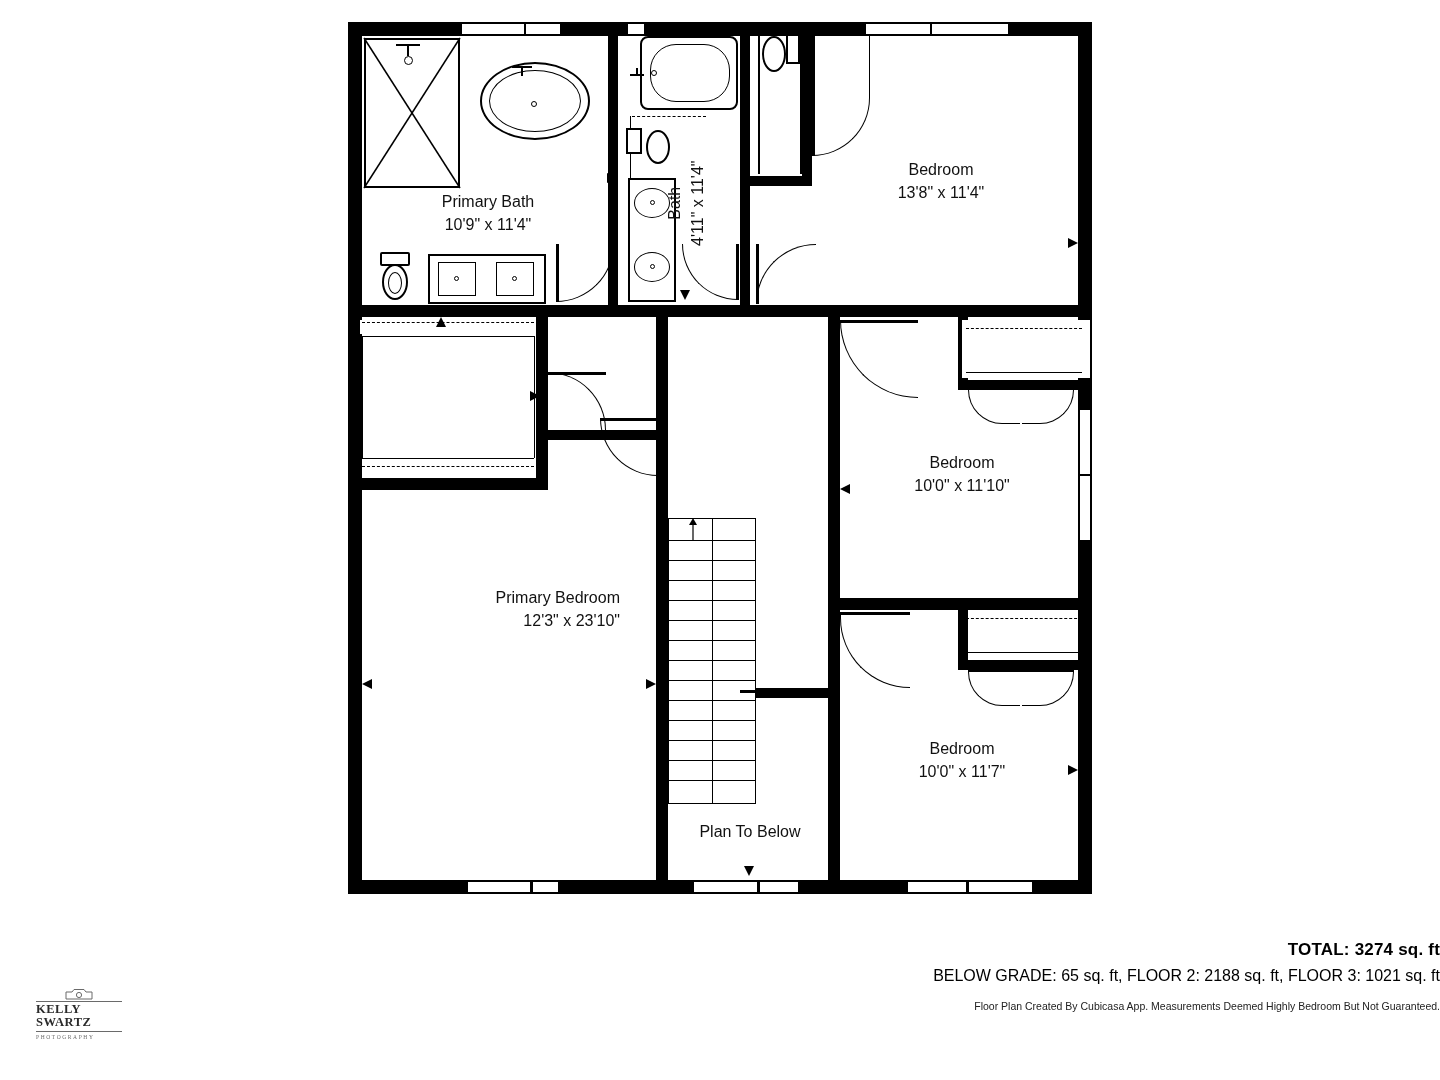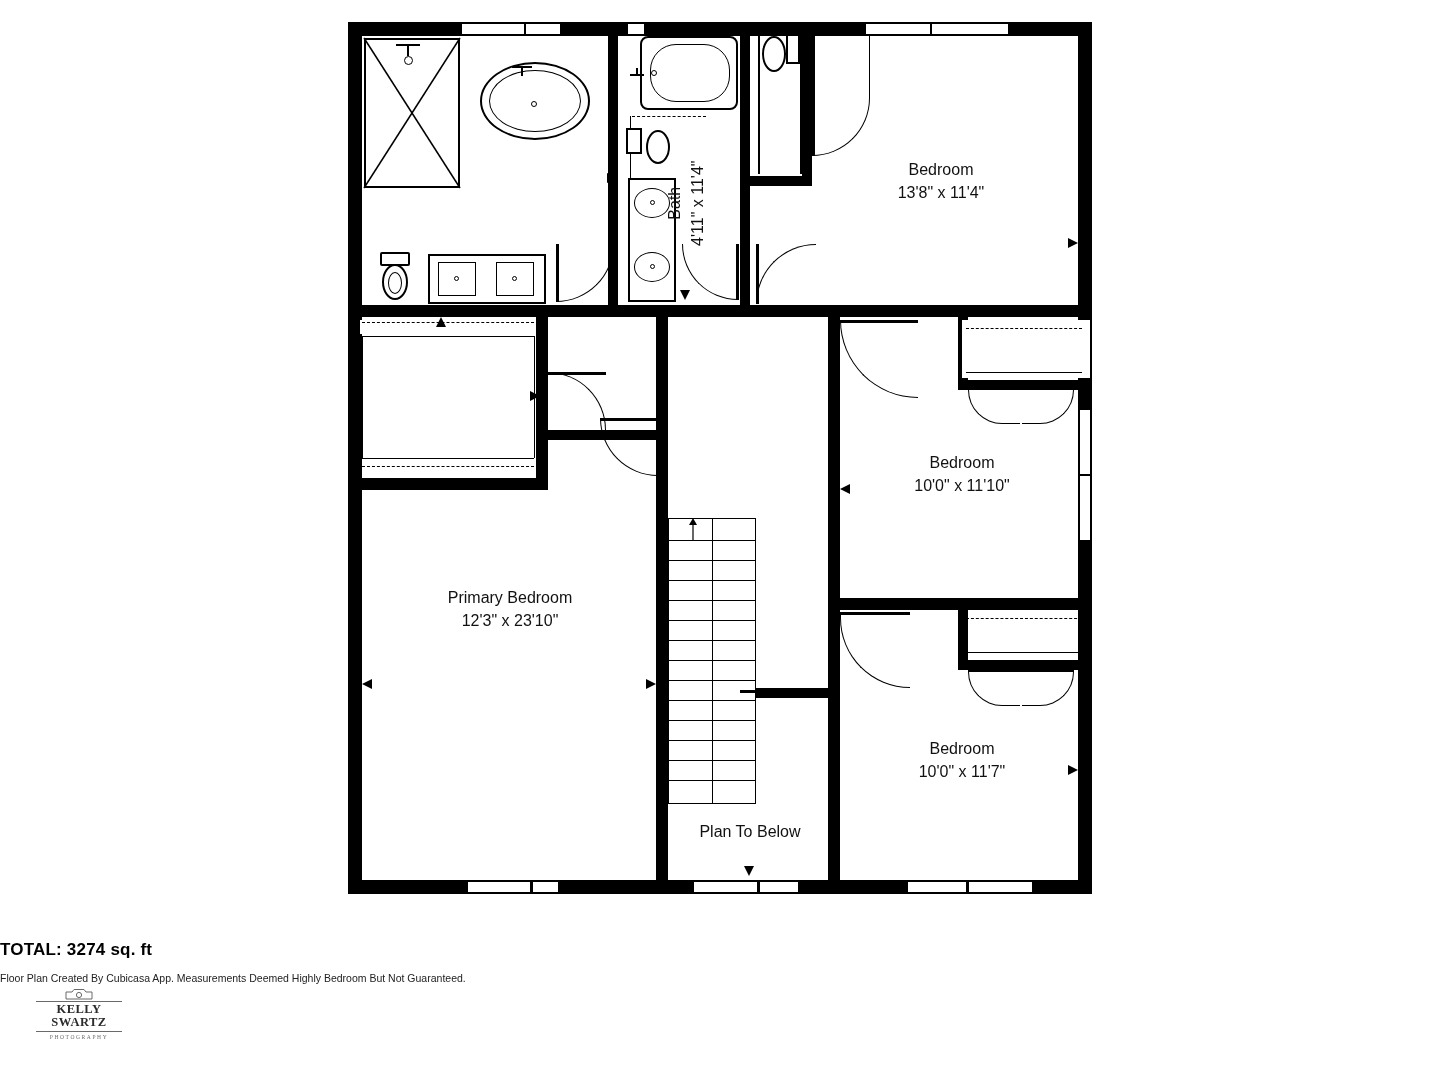--- a/index.html
+++ b/index.html
@@ -90,21 +90,21 @@
     position: absolute;
     background: #000000;
   }
 
   
   #footer {
     position: absolute;
     left: 0;
     top: 940px;
     width: 1440px;
-    text-align: left;
+    text-align: right;
   }
   #footer .total {
     font-size: 17px;
     font-weight: bold;
     letter-spacing: 0.2px;
     margin-bottom: 4px;
   }
   #footer .line {
     font-size: 16px;
     line-height: 1.5;
@@ -115,21 +115,21 @@
     color: #222222;
   }
 
   
   #logo {
     position: absolute;
     left: 36px;
     top: 988px;
     width: 86px;
     height: 40px;
-    text-align: center;
+    text-align: left;
   }
   #logo .brand {
     font-family: "Liberation Serif", serif;
     font-size: 12.5px;
     font-weight: bold;
     letter-spacing: 0.5px;
     line-height: 1.05;
     color: #2b2b2b;
     border-top: 1px solid #6a6a6a;
     border-bottom: 1px solid #6a6a6a;
@@ -330,56 +330,61 @@
       <polygon points="941,305 936,315 946,315"></polygon>
       <polygon points="941,317 936,307 946,307"></polygon>
       <polygon points="617,178 607,173 607,183"></polygon>
       <polygon points="685,300 680,290 690,290"></polygon>
       <polygon points="899,598 894,608 904,608"></polygon>
       <polygon points="899,610 894,600 904,600"></polygon>
       <polygon points="749,876 744,866 754,866"></polygon>
     </g>
   </svg>
 
+  <div class="room-label" style="left:390px; top:190px; width:196px;">
+    <span class="name">Primary Bath</span>
+    <span class="dims">10'9" x 11'4"</span>
+  </div>
 
   <div class="room-label vertical" style="left:616px; top:180px; width:140px; transform: rotate(-90deg);">
     <span class="name">Bath</span>
     <span class="dims">4'11" x 11'4"</span>
   </div>
 
   <div class="room-label" style="left:850px; top:158px; width:182px;">
     <span class="name">Bedroom</span>
     <span class="dims">13'8" x 11'4"</span>
   </div>
 
 
 
   <div class="room-label" style="left:872px; top:451px; width:180px;">
     <span class="name">Bedroom</span>
     <span class="dims">10'0" x 11'10"</span>
   </div>
 
-  <div class="room-label" style="left:400px; top:586px; width:220px;">
+  <div class="room-label" style="left:400px; top:586px; width:220px;text-align:right;">
     <span class="name">Primary Bedroom</span>
     <span class="dims">12'3" x 23'10"</span>
   </div>
 
   <div class="room-label" style="left:872px; top:737px; width:180px;">
     <span class="name">Bedroom</span>
     <span class="dims">10'0" x 11'7"</span>
   </div>
 
   <div class="room-label" style="left:660px; top:820px; width:180px;">
     <span class="name">Plan To Below</span>
   </div>
 
 </div>
 
 <div id="footer">
   <div class="total">TOTAL: 3274 sq. ft</div>
+  <div class="line">BELOW GRADE: 65 sq. ft, FLOOR 2: 2188 sq. ft, FLOOR 3: 1021 sq. ft</div>
   <div class="disclaimer">Floor Plan Created By Cubicasa App. Measurements Deemed Highly Bedroom But Not Guaranteed.</div>
 </div>
 
 <div id="logo">
   <div class="cam">
     <svg width="86" height="12" viewBox="0 0 86 12" style="display:block;">
       <path d="M30 11 L30 4 L36 4 L38 1.5 L48 1.5 L50 4 L56 4 L56 11 Z" fill="none" stroke="#6a6a6a" stroke-width="1"></path>
       <circle cx="43" cy="7" r="2.6" fill="none" stroke="#6a6a6a" stroke-width="1"></circle>
     </svg>
   </div>

